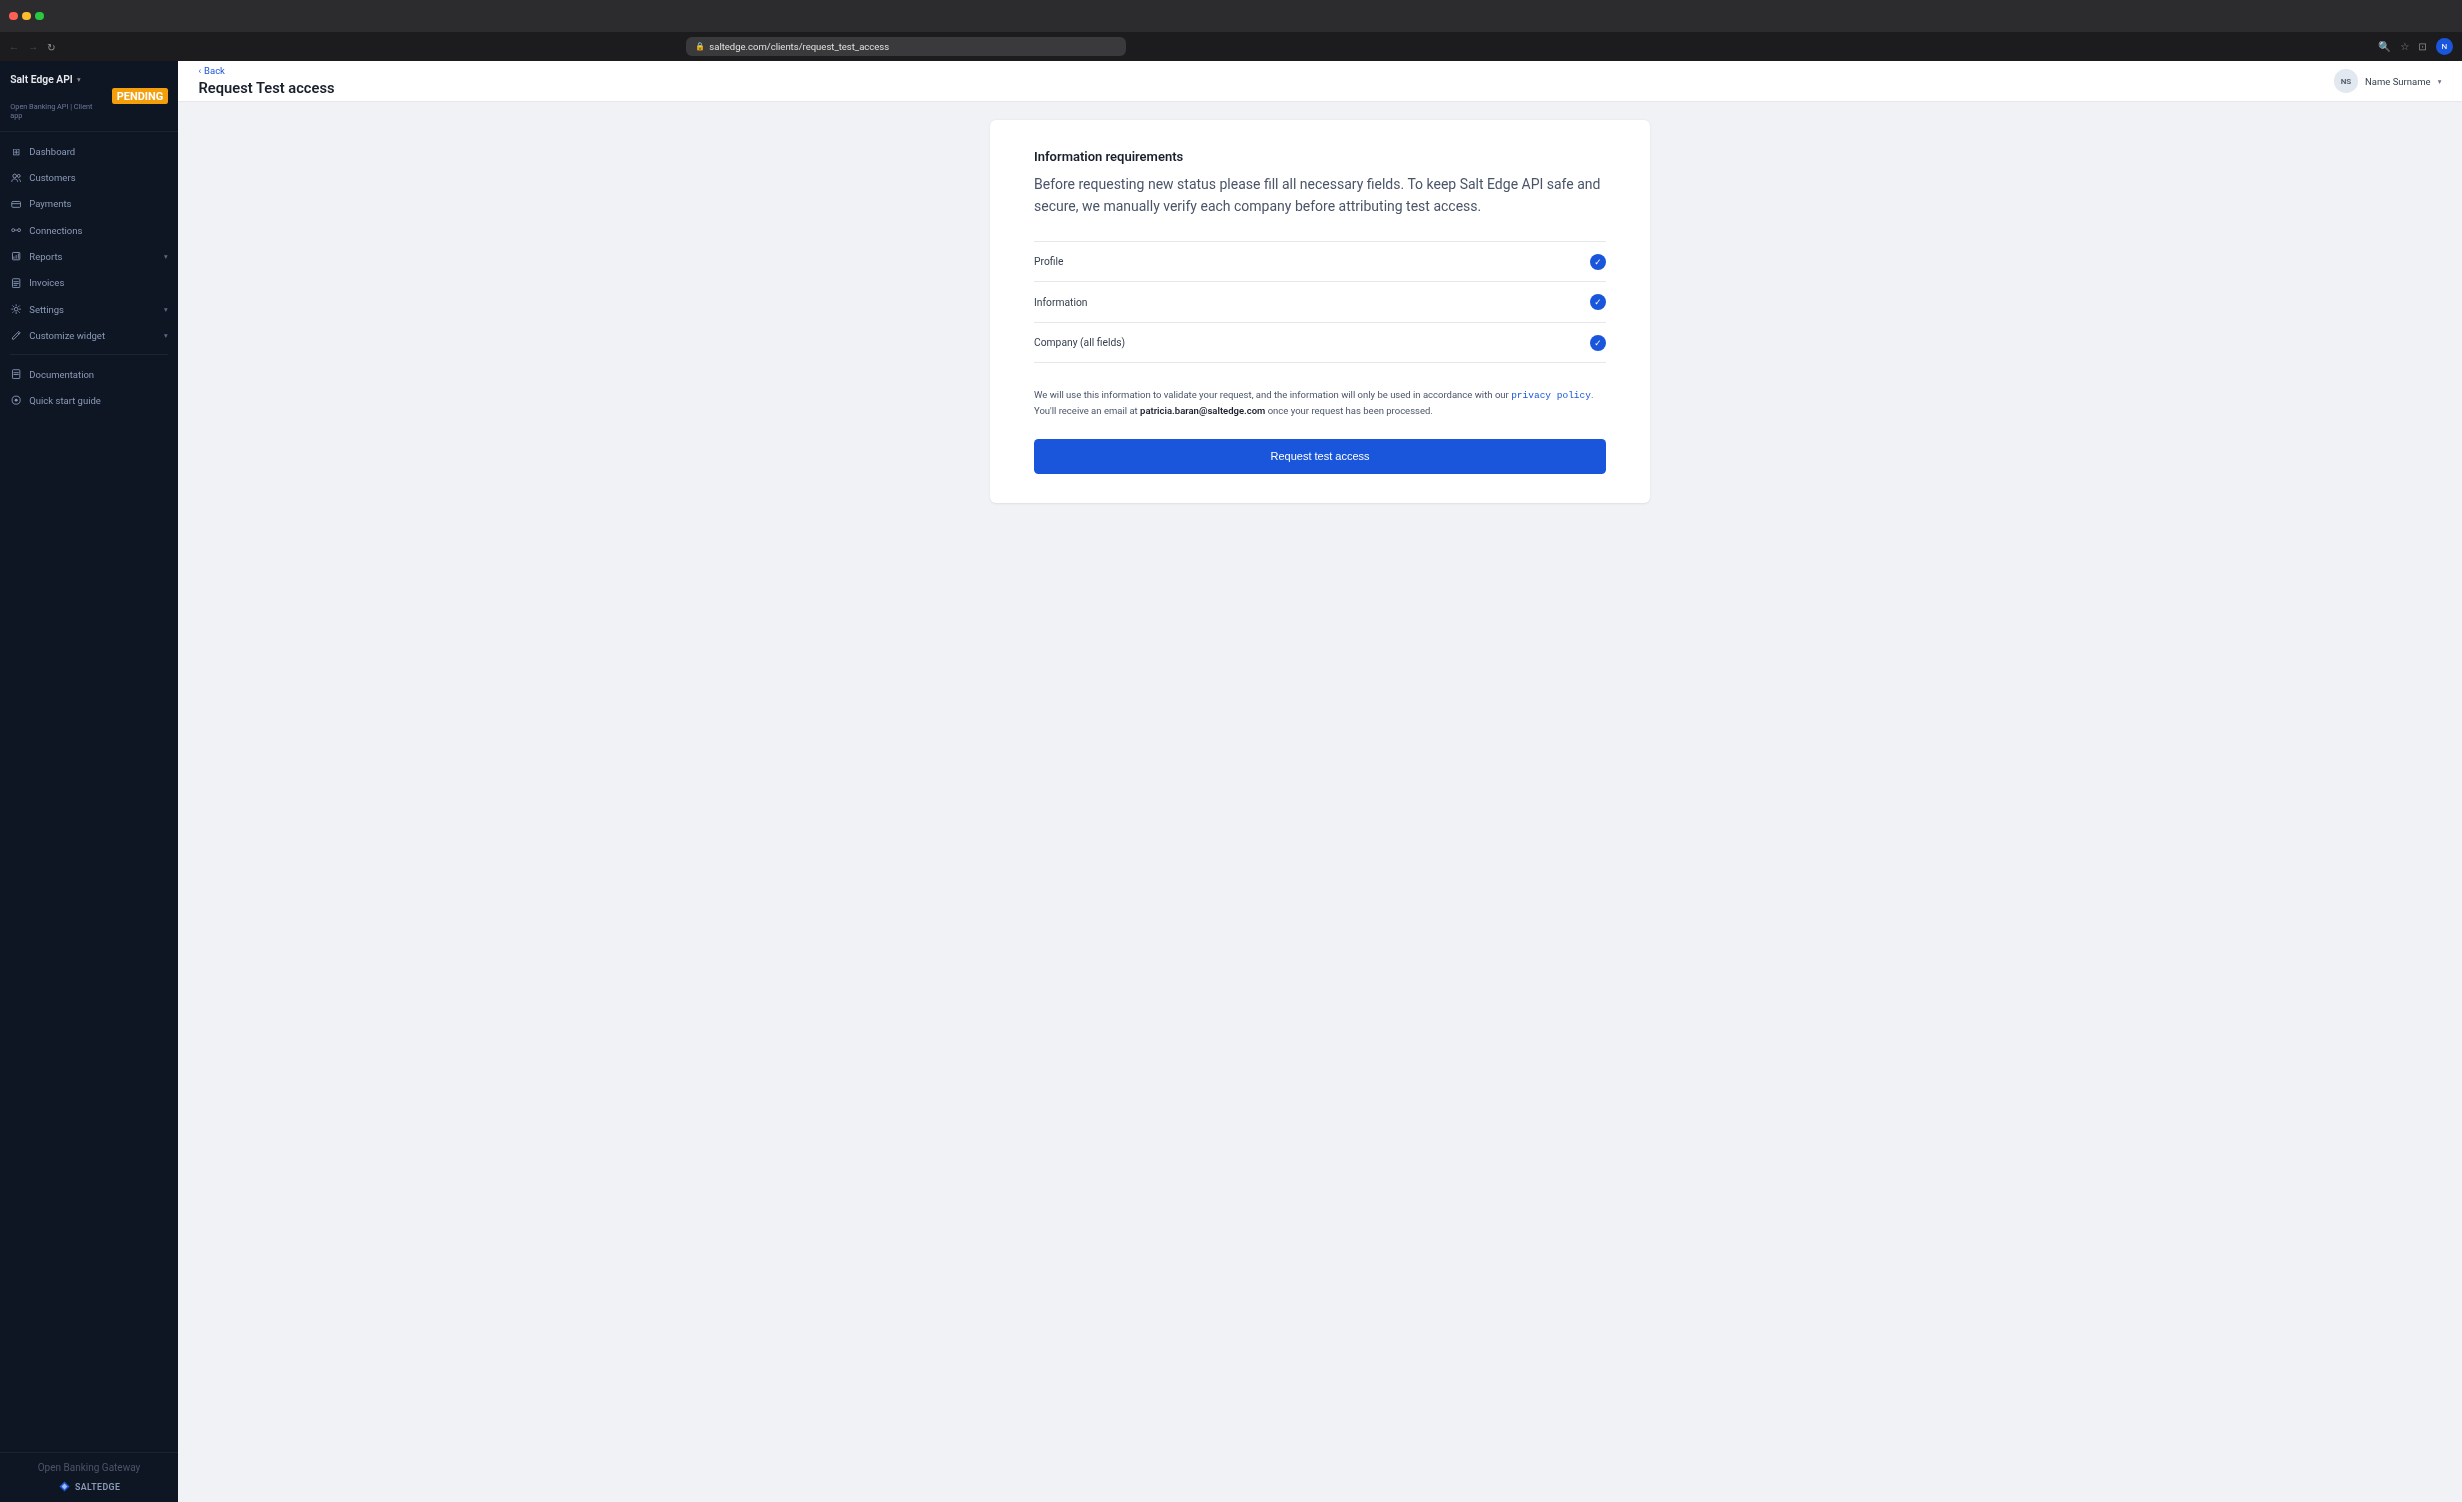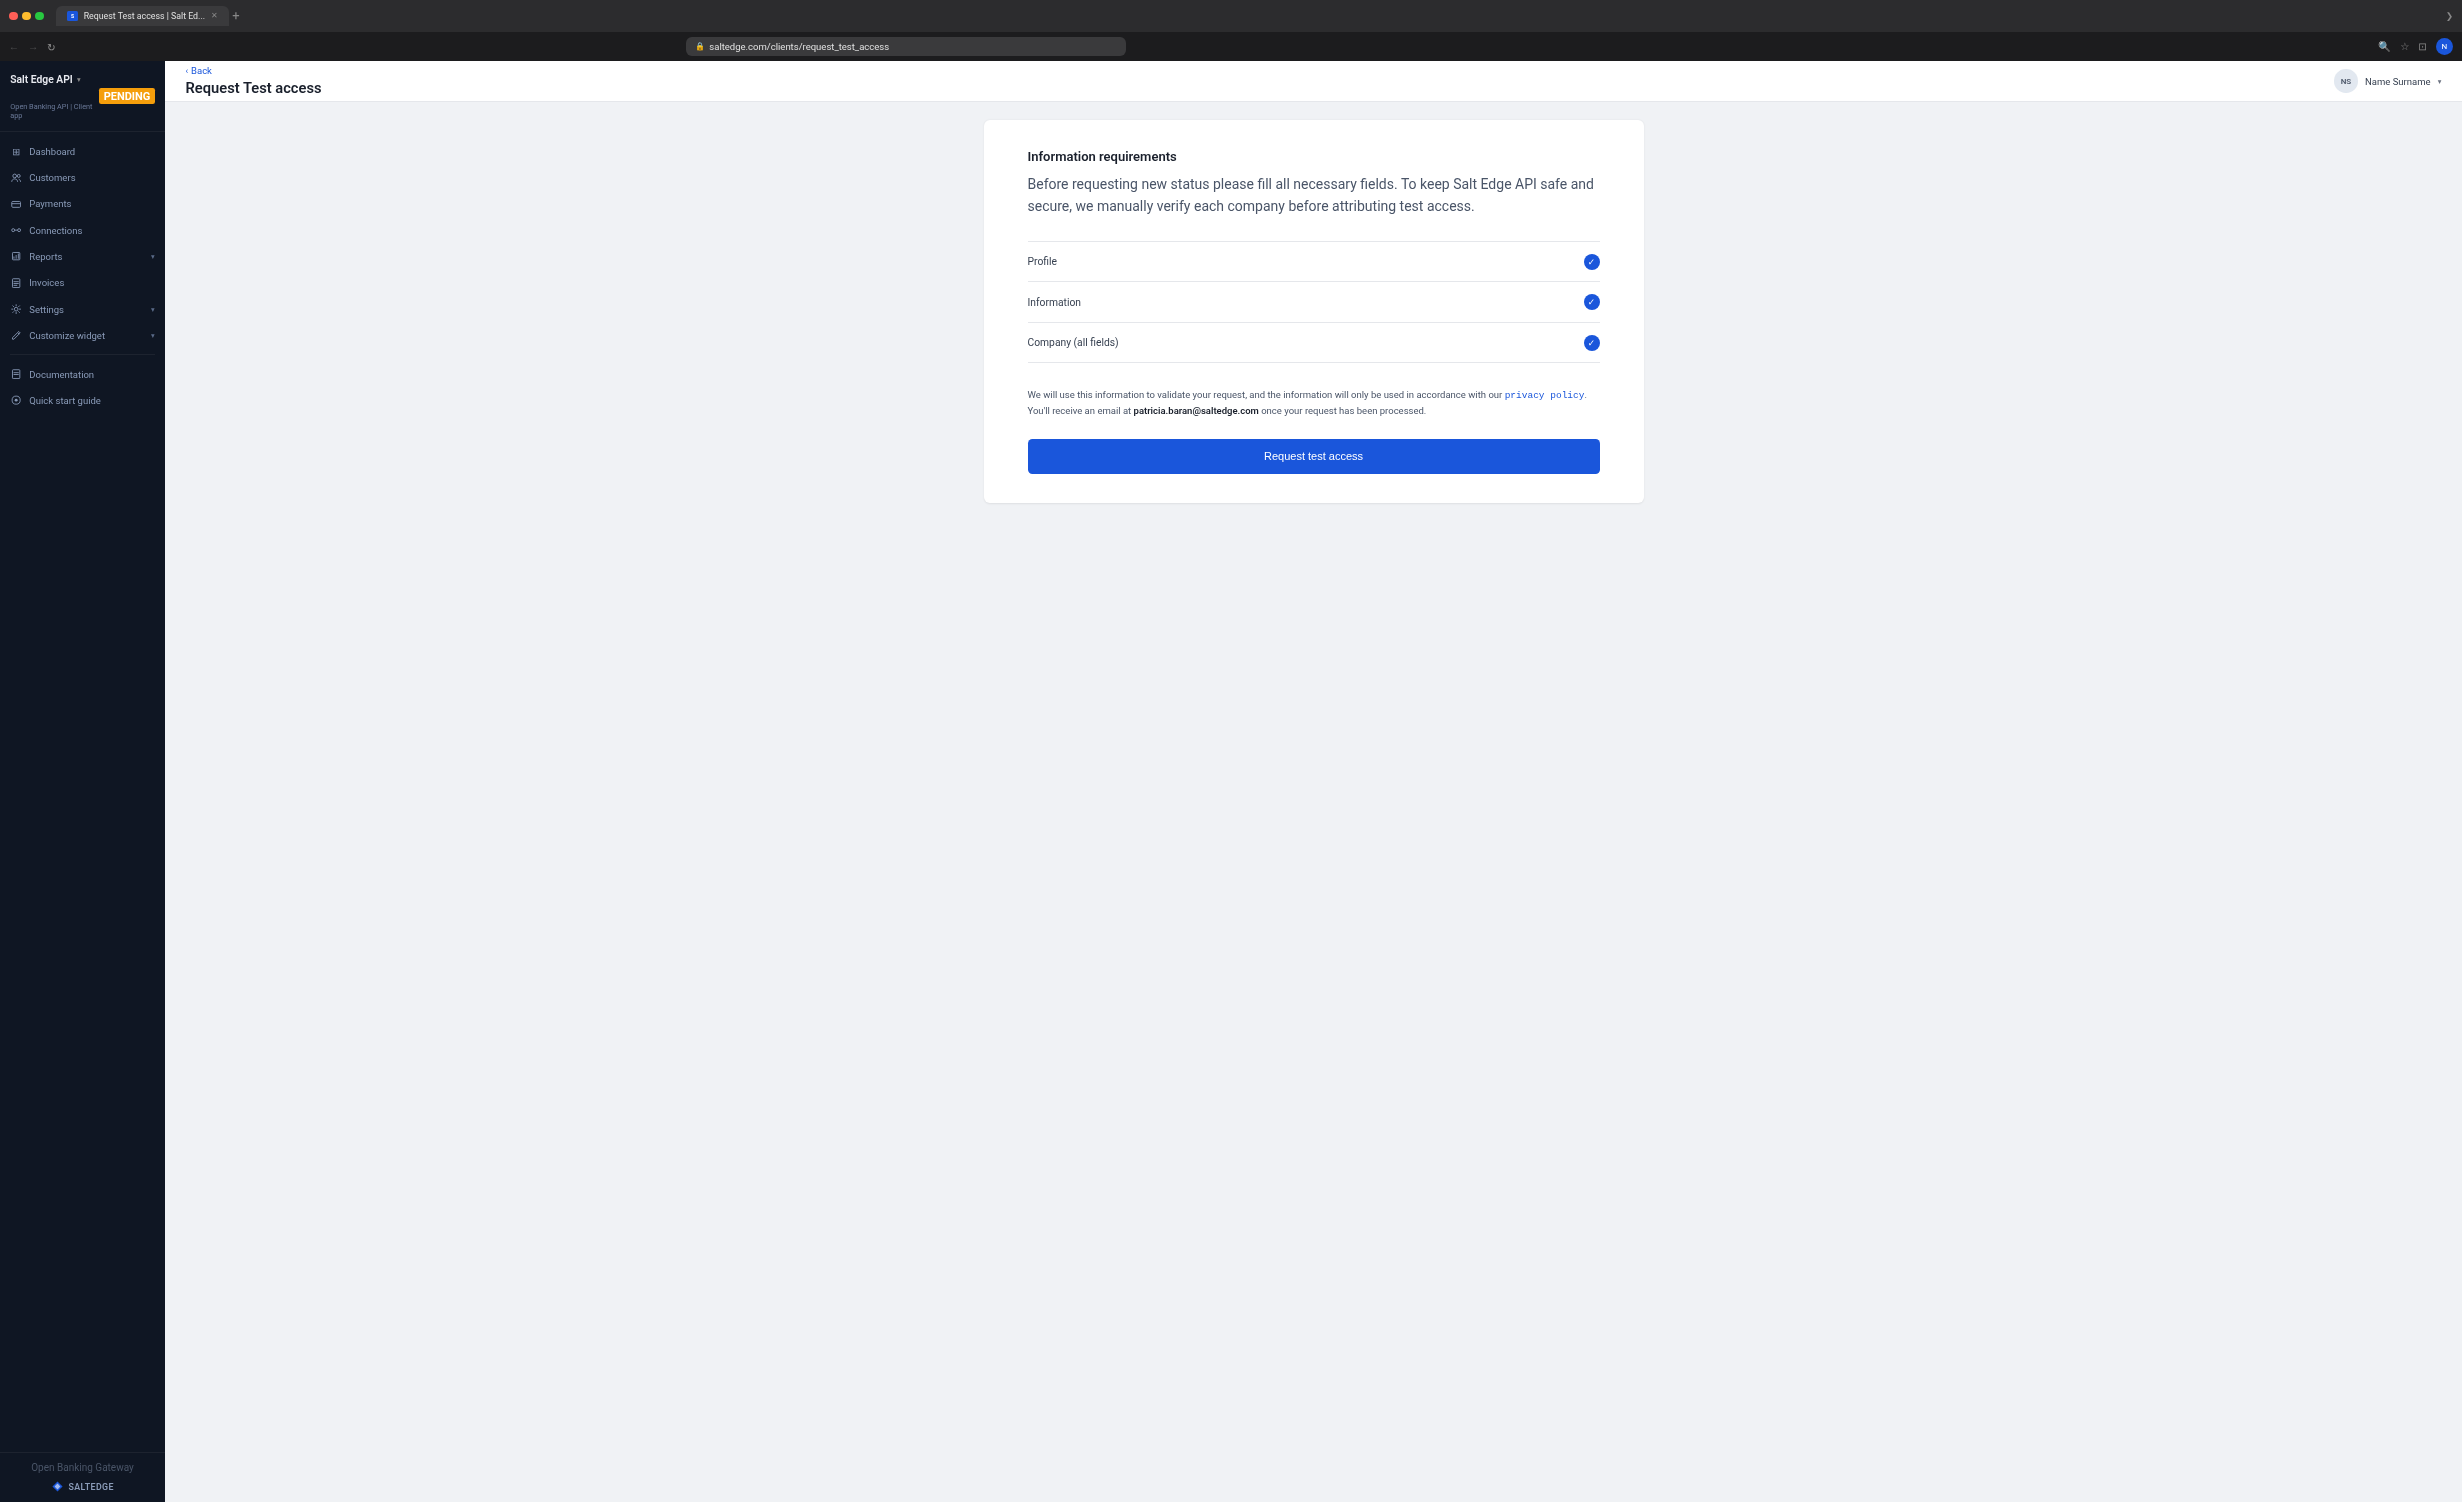--- a/index.html
+++ b/index.html
@@ -26,21 +26,21 @@
     .url-bar { flex: 1; background: #3a3a3c; border-radius: 5.9px; padding: 3.7px 8.8px; color: #e0e0e0; font-size: 9.5px; display: flex; align-items: center; gap: 4.4px; max-width: 440px; margin: 0 auto; }
     .url-icon { color: #888; font-size: 8px; }
     .address-actions { display: flex; gap: 8.8px; align-items: center; margin-left: auto; }
     .addr-icon { color: #888; font-size: 10.3px; cursor: pointer; }
     .user-avatar-chrome { width: 17.6px; height: 17.6px; border-radius: 50%; background: #1a56db; display: flex; align-items: center; justify-content: center; color: white; font-size: 8px; }
 
     
     .app { display: flex; flex: 1; overflow: hidden; }
 
     
-    .sidebar { width: 165px; background: #0f1623; color: #c8d0e0; display: flex; flex-direction: column; flex-shrink: 0; overflow-y: auto; }
+    .sidebar { width: 178px; background: #0f1623; color: #c8d0e0; display: flex; flex-direction: column; flex-shrink: 0; overflow-y: auto; }
     .sidebar-header { padding: 11.7px 10.3px; border-bottom: 0.7px solid rgba(255,255,255,0.06); }
     .sidebar-brand { display: flex; align-items: center; gap: 5.9px; cursor: pointer; }
     .brand-name { font-size: 10.3px; font-weight: 600; color: #e8eaf0; }
     .brand-chevron { color: #888; font-size: 7.3px; }
     .brand-subtitle { font-size: 7.3px; color: #6b7a99; margin-top: 16px; }
     .pending-badge { background: #f59e0b; color: white; font-size: 11px; font-weight: 700; padding: 1.5px 4.4px; border-radius: 2.2px; margin-left: auto; text-transform: uppercase; }
 
     .sidebar-nav { flex: 1; padding: 5.9px 0; }
     .nav-item { display: flex; align-items: center; gap: 7.3px; padding: 7.3px 10.3px; cursor: pointer; font-size: 9.5px; color: #8a9bb8; border-radius: 0; transition: background 0.1s; position: relative; }
     .nav-icon { width: 11.7px; height: 11.7px; display: flex; align-items: center; justify-content: center; font-size: 9.5px; flex-shrink: 0; }
@@ -84,34 +84,20 @@
     .request-btn { width: 100%; background: #1a56db; color: white; border: none; border-radius: 4.4px; padding: 11.7px; font-size: 11px; font-weight: 500; cursor: pointer; transition: background 0.15s; }
   </style>
 </head>
 <body>
 
 <div class="browser-chrome">
   <div class="traffic-lights">
     <div class="traffic-light tl-red"></div>
     <div class="traffic-light tl-yellow"></div>
     <div class="traffic-light tl-green"></div>
-  </div>
-  <div class="tab-bar">
-    <div class="tab">
-      <div class="tab-favicon">
-        <svg width="7.3" height="7.3" viewBox="0 0 10 10" style="font-size:12px">
-            <rect width="10" height="10" fill="#1a56db" rx="2"></rect>
-            <text x="5" y="8" text-anchor="middle" fill="white" font-size="7" font-weight="bold">S</text>
-          </svg>
-      </div>
-      <span>Request Test access | Salt Ed...</span>
-      <span class="tab-close">✕</span>
-    </div>
-    <span class="new-tab-btn">+</span>
-    <span class="chevron-right" style="margin-left:auto">❯</span>
   </div>
 </div>
 
 <div class="address-bar">
   <button class="nav-btn disabled">←</button>
   <button class="nav-btn disabled">→</button>
   <button class="nav-btn">↻</button>
   <div class="url-bar">
     <span class="url-icon">🔒</span>
     <span>saltedge.com/clients/request_test_access</span>

